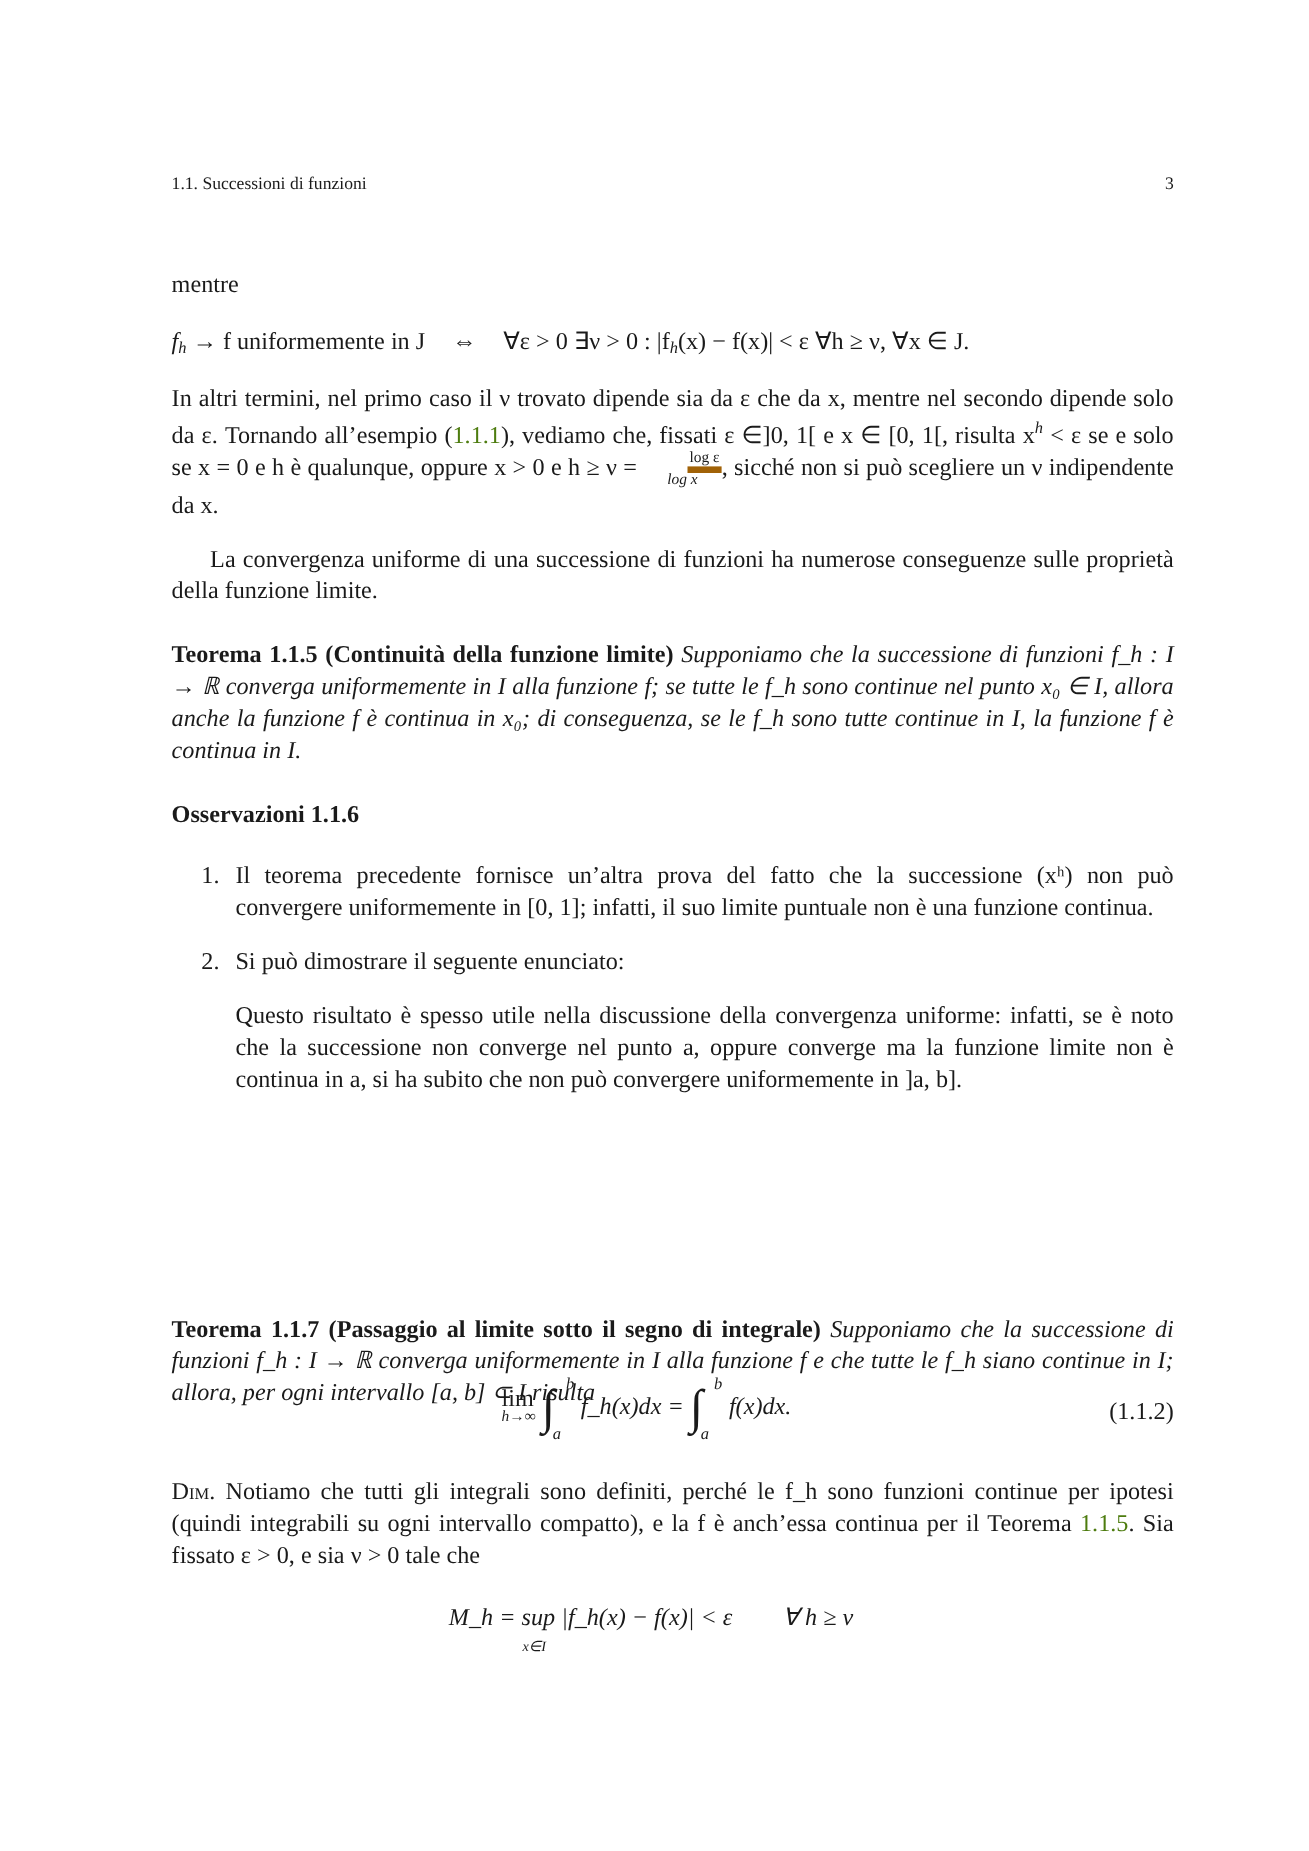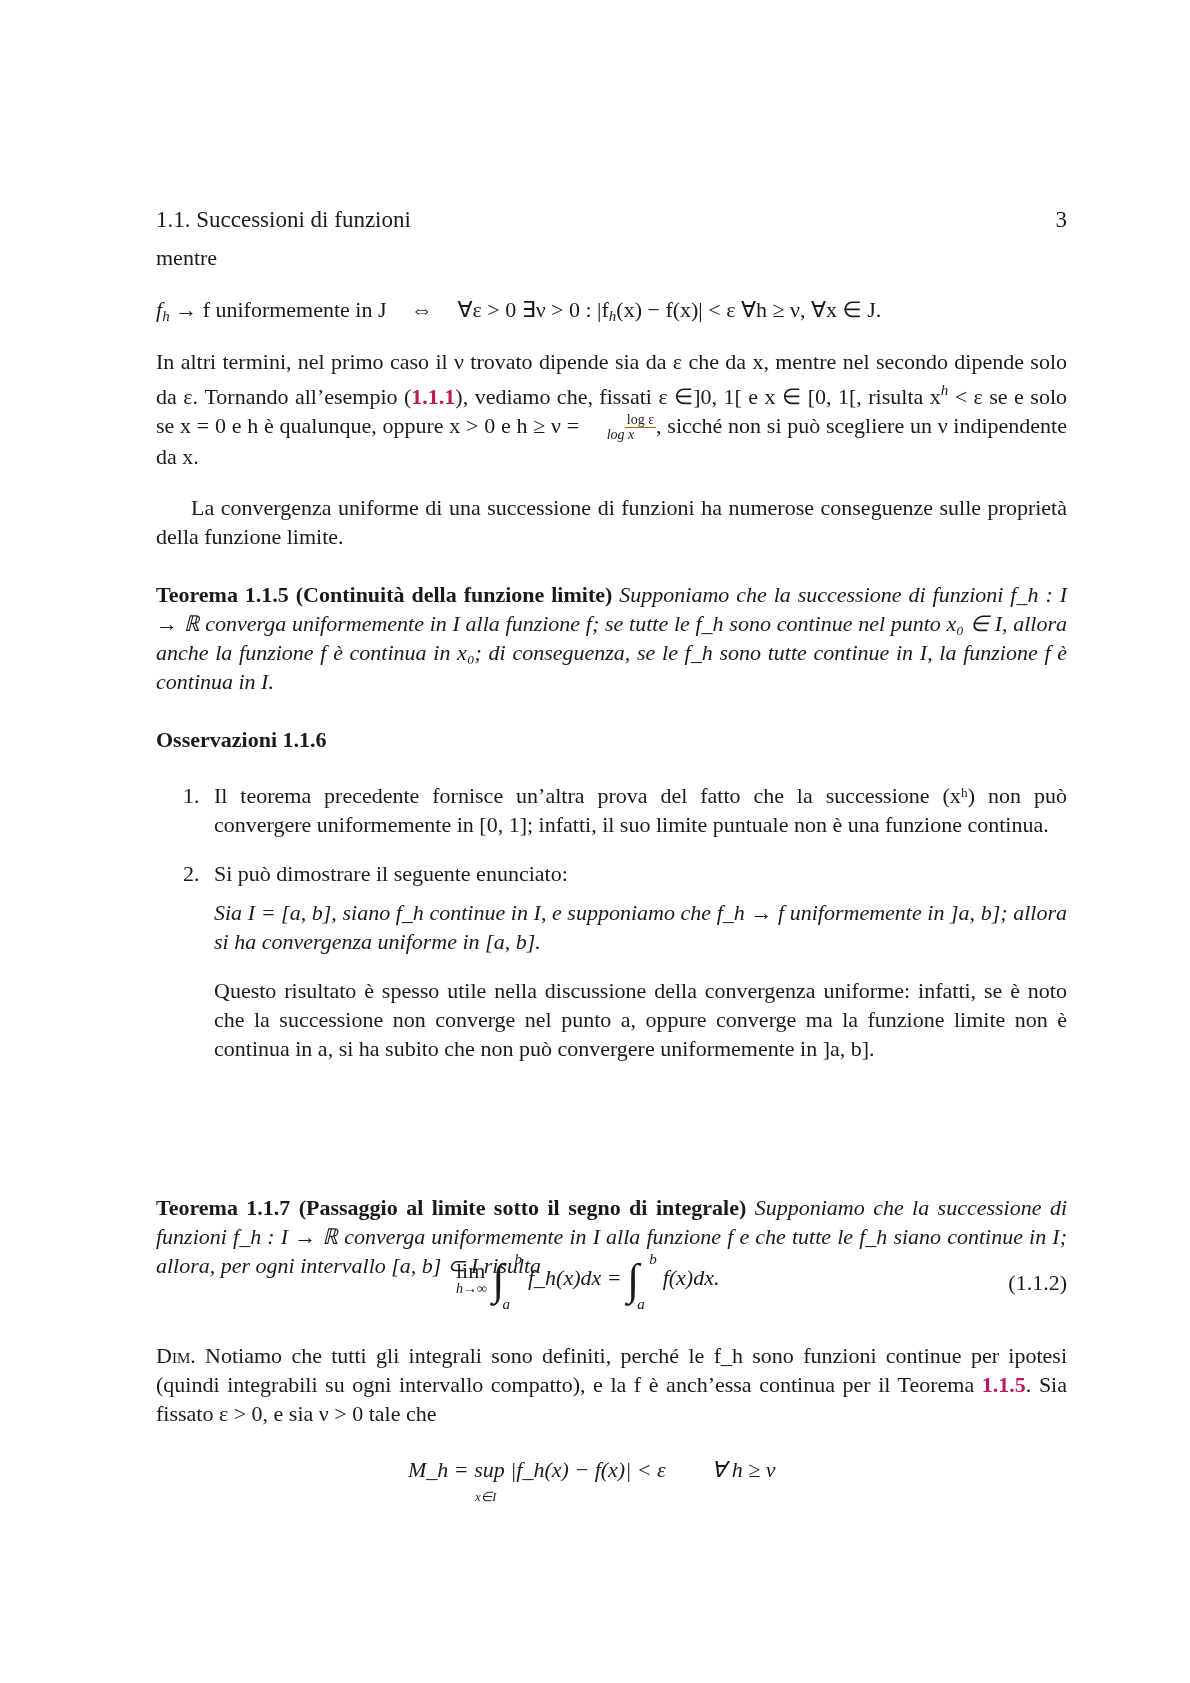--- a/index.html
+++ b/index.html
@@ -1,28 +1,28 @@
 <!DOCTYPE html>
 <html><head>
 <meta charset="utf-8">
 <style>
   html, body { margin:0; padding:0; background:#fff; }
   body { width:1190px; height:1683px; position:relative; overflow:hidden;
          font-family:"DejaVu Serif","Liberation Serif",serif; color:#1a1a1a; }
   .page { position:absolute; left:156px; width:911px; top:0; }
   .abs { position:absolute; left:0; width:911px; }
   .t { font-size:22px; line-height:29px; text-align:justify; font-family:"Liberation Serif", serif; }
-  .hdr { font-size:23px; font-family:"Liberation Serif", serif;margin-top:48px; }
+  .hdr { font-size:16px; font-family:"Liberation Serif", serif; }
   .i { font-style:italic; }
   .b { font-weight:bold; }
-  .link { color:#be185d;font-weight:bold; }
+  .link { color:#4d7c0f; }
   .sc { font-variant:small-caps; }
   .eqnum { position:absolute; right:0; }
   .frac { display:inline-block; vertical-align:middle; text-align:center; font-size:14px; line-height:14px; }
-  .frac .num { display:block; border-bottom:1px solid #a16207; padding:0 2px;margin-left:40px; }
+  .frac .num { display:block; border-bottom:6px solid #a16207; padding:0 2px;margin-left:40px; }
   .frac .den { display:block; padding:0 2px;font-style:italic; }
   .sub { font-size:15px; vertical-align:-4px; }
   .sup { font-size:15px; vertical-align:9px; }
   .lim { display:inline-block; vertical-align:middle; line-height:18px; }
   .lim .under { display:block; font-size:14px; font-style:italic; }
   .intg { display:inline-block; position:relative; font-size:44px; line-height:44px; vertical-align:middle; font-style:italic; width:30px; }
   .intg .ub { position:absolute; top:-6px; left:22px; font-size:15px; line-height:15px; }
   .intg .lb { position:absolute; bottom:-10px; left:10px; font-size:15px; line-height:15px; }
   .item { position:relative; padding-left:58px; }
   .item .num { position:absolute; left:27px; top:0; }
@@ -59,21 +59,20 @@
   <div class="abs t b" style="top:725px;">Osservazioni 1.1.6</div>
 
   <div class="abs t" style="top:781px;">
     <div class="item">
       <span class="num">1.</span>
       <div>Il teorema precedente fornisce un’altra prova del fatto che la successione (xʰ) non può convergere uniformemente in [0, 1]; infatti, il suo limite puntuale non è una funzione continua.</div>
     </div>
     <div class="item" style="margin-top:20px;">
       <span class="num">2.</span>
       <div>Si può dimostrare il seguente enunciato:</div>
-      <div class="i" style="margin-top:10px;">Sia I = [a, b], siano f_h continue in I, e supponiamo che f_h → f uniformemente in ]a, b]; allora si ha convergenza uniforme in [a, b].</div>
       <div style="margin-top:20px;">Questo risultato è spesso utile nella discussione della convergenza uniforme: infatti, se è noto che la successione non converge nel punto a, oppure converge ma la funzione limite non è continua in a, si ha subito che non può convergere uniformemente in ]a, b].</div>
     </div>
   </div>
 
   <div class="abs t" style="top:1193px;">
     <span class="b">Teorema 1.1.7 (Passaggio al limite sotto il segno di integrale)</span>
     <span class="i">Supponiamo che la successione di funzioni f_h : I → ℝ converga uniformemente in I alla funzione f e che tutte le f_h siano continue in I; allora, per ogni intervallo [a, b] ⊂ I risulta</span>
   </div>
 
   <div class="abs t" style="top:1258px; height:60px;">

